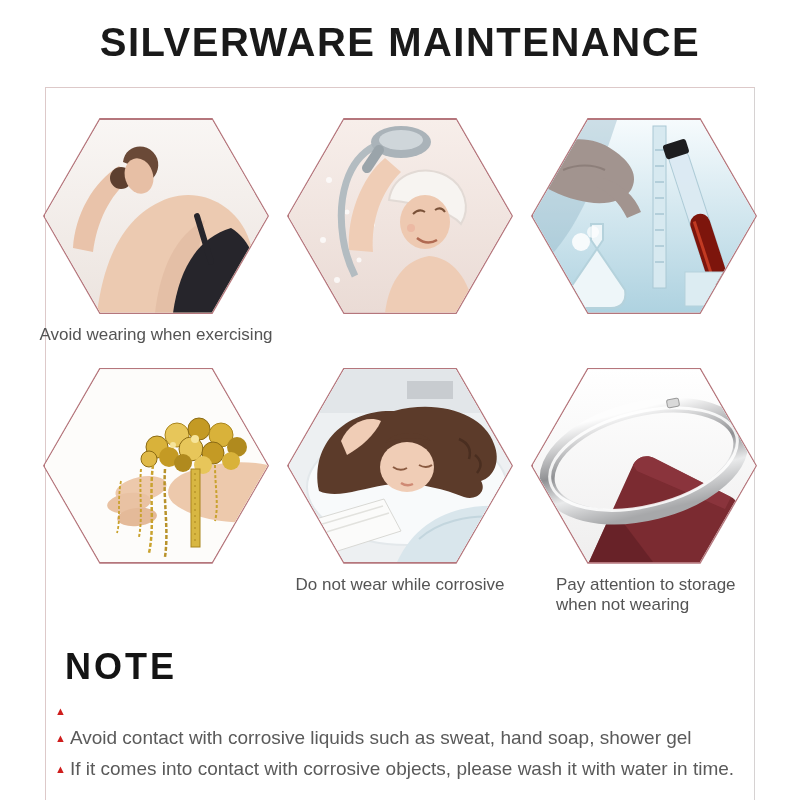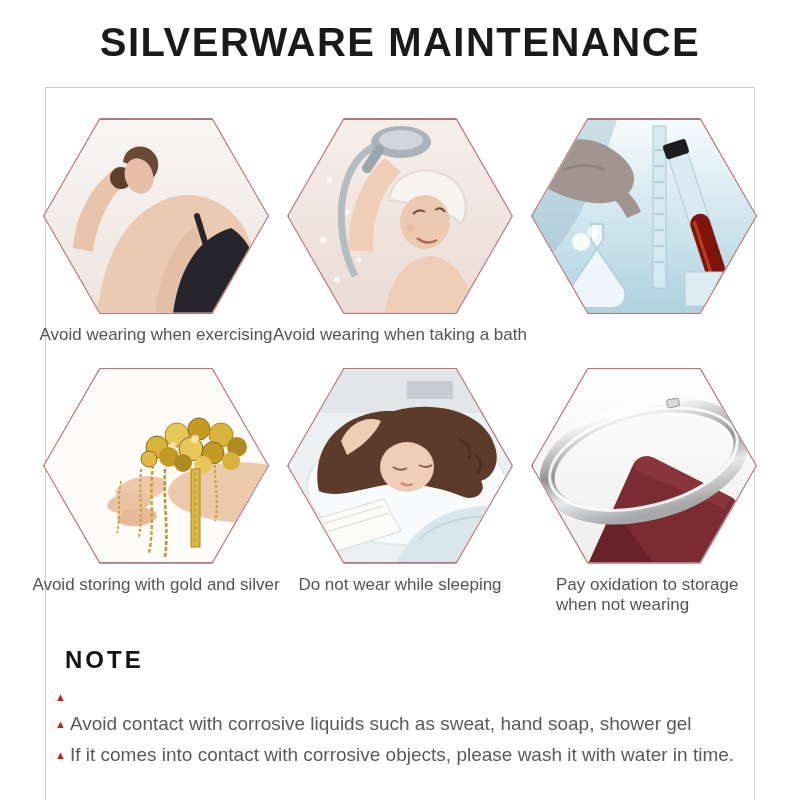--- a/index.html
+++ b/index.html
@@ -17,21 +17,21 @@
     background:#b5767c;}
   .hex-in{position:absolute;left:1.5px;top:1.5px;right:1.5px;bottom:1.5px;
     clip-path:polygon(25% 0%,75% 0%,100% 50%,75% 100%,25% 100%,0% 50%);
     background:#fff;overflow:hidden;}
   .hex-in svg{display:block;width:100%;height:100%;}
   .caption{margin-top:11px;font-size:17px;line-height:1.22;color:#545454;
     text-align:center;white-space:nowrap;}
   .caption.wrap{white-space:normal;text-align:left;align-self:flex-start;
     margin-left:25px;width:188px;}
   .note{margin:30px 0 0 19px;}
-  .note-heading{font-size:24px;font-weight:600;letter-spacing:3px;color:#141414;}
+  .note-heading{font-size:36px;font-weight:600;letter-spacing:3px;color:#141414;}
   .note-list{margin-top:16px;margin-left:-10px;}
   .note-item{display:flex;align-items:baseline;font-size:19px;color:#5a5a5a;
     line-height:1.64;white-space:nowrap;}
   .tri{color:#cf1d1c;font-size:11px;margin-right:4px;position:relative;top:-2px;flex:0 0 auto;}
 </style>
 </head>
 <body>
 
 <div class="page">
 
@@ -93,21 +93,20 @@
               <path d="M100,80 C104,52 136,44 158,56 C176,66 182,88 172,104 C160,90 130,84 100,80 Z" fill="#f7f4f1" stroke="#e2dad5" stroke-width="2"></path>
               <ellipse cx="136" cy="102" rx="25" ry="27" fill="#eec9b1"></ellipse>
               <path d="M124,94 q6,-6 12,-2" fill="none" stroke="#7a5138" stroke-width="2"></path>
               <path d="M146,90 q6,-4 10,2" fill="none" stroke="#7a5138" stroke-width="2"></path>
               <path d="M128,118 q10,8 20,2" fill="none" stroke="#b06a52" stroke-width="2.5"></path>
               <circle cx="122" cy="108" r="4" fill="#e89a8a" opacity="0.35"></circle>
               <path d="M96,193 C100,160 116,140 140,136 C164,138 180,158 186,193 Z" fill="#eeccb5"></path>
             </svg>
           </div>
         </div>
-        <div class="caption">Avoid wearing when taking a bath</div>
       </div>
 
       <div class="cell">
         <div class="hex">
           <div class="hex-in">
             <svg viewBox="0 0 223 193">
               <defs>
                   <linearGradient id="g3" x1="0" y1="0" x2="0" y2="1">
                 <stop offset="0" stop-color="#f6fbfd"></stop>
                     <stop offset="1" stop-color="#aed2e0"></stop>
@@ -175,21 +174,20 @@
               <path d="M108,96 C104,126 110,156 104,184" fill="none" stroke="#c9a22e" stroke-width="2.5" stroke-dasharray="4 2"></path>
               <path d="M96,100 C94,124 98,146 94,168" fill="none" stroke="#c9a22e" stroke-width="2" stroke-dasharray="3 2"></path>
               <path d="M120,100 C118,132 124,160 120,188" fill="none" stroke="#b8922a" stroke-width="2.5" stroke-dasharray="4 2"></path>
               <rect x="146" y="100" width="9" height="78" fill="#d8b742" stroke="#a9851c"></rect>
               <path d="M150,104 L150,174" stroke="#a9851c" stroke-width="1" stroke-dasharray="2 4"></path>
               <path d="M170,96 C170,118 174,136 170,152" fill="none" stroke="#c9a22e" stroke-width="2" stroke-dasharray="3 2"></path>
               <path d="M76,112 C72,132 76,150 72,164" fill="none" stroke="#c9a22e" stroke-width="1.8" stroke-dasharray="3 2"></path>
             </svg>
           </div>
         </div>
-        <div class="caption">Avoid storing with gold and silver</div>
       </div>
 
       <div class="cell">
         <div class="hex">
           <div class="hex-in">
             <svg viewBox="0 0 223 193">
               <rect width="223" height="193" fill="#edf0f2"></rect>
               <rect width="223" height="44" fill="#e2e6e9"></rect>
               <rect x="118" y="12" width="46" height="18" fill="#c8ccd0"></rect>
               <ellipse cx="118" cy="118" rx="100" ry="58" fill="#f8fafb" stroke="#e3e8eb" stroke-width="2"></ellipse>
@@ -202,21 +200,21 @@
               <path d="M104,98 q7,5 14,1" fill="none" stroke="#8a5a40" stroke-width="2"></path>
               <path d="M130,96 q7,4 13,0" fill="none" stroke="#8a5a40" stroke-width="2"></path>
               <path d="M112,114 q6,4 12,1" fill="none" stroke="#cf8a74" stroke-width="2.5"></path>
               <path d="M20,152 L95,130 L112,162 L36,186 Z" fill="#fbfbfa" stroke="#d8d8d4"></path>
               <path d="M30,156 L94,137 M34,164 L100,144" stroke="#e2e2de" stroke-width="1.5"></path>
               <path d="M108,193 C130,146 175,132 223,138 L223,193 Z" fill="#d9e6ec"></path>
               <path d="M130,170 C150,152 180,146 206,148" fill="none" stroke="#c3d6de" stroke-width="2"></path>
             </svg>
           </div>
         </div>
-        <div class="caption">Do not wear while sleeping</div>
+        <div class="caption">Do not wear while corrosive</div>
       </div>
 
       <div class="cell">
         <div class="hex">
           <div class="hex-in">
             <svg viewBox="0 0 223 193">
               <defs>
                 <linearGradient id="g6" x1="0" y1="0" x2="0" y2="1">
                   <stop offset="0" stop-color="#ffffff"></stop>
                     <stop offset="1" stop-color="#efeeee"></stop>
@@ -233,21 +231,21 @@
               <path d="M100,96 C104,88 113,85 121,89 L198,128 L192,140 L104,102 Z" fill="#8f3740" opacity="0.8"></path>
               <path d="M56,193 L80,140 L120,193 Z" fill="#611f25" opacity="0.7"></path>
               <g transform="rotate(-14 111 92)">
                 <ellipse cx="111" cy="92" rx="99" ry="52" fill="none" stroke="url(#chrome)" stroke-width="15"></ellipse>
                 <ellipse cx="111" cy="90" rx="96" ry="47" fill="none" stroke="#ffffff" stroke-width="3" opacity="0.85"></ellipse>
               </g>
               <rect x="134" y="30" width="12" height="8" rx="2" fill="#d9d9d9" stroke="#9a9a9a" transform="rotate(-10 140 34)"></rect>
             </svg>
           </div>
         </div>
-        <div class="caption wrap">Pay oxidation to storage when not wearing</div>
+        <div class="caption wrap">Pay attention to storage when not wearing</div>
       </div>
     </div>
 
     <div class="note">
       <div class="note-heading">NOTE</div>
       <div class="note-list">
         <div class="note-item">
           <span class="tri">▲</span>
         </div>
         <div class="note-item">

